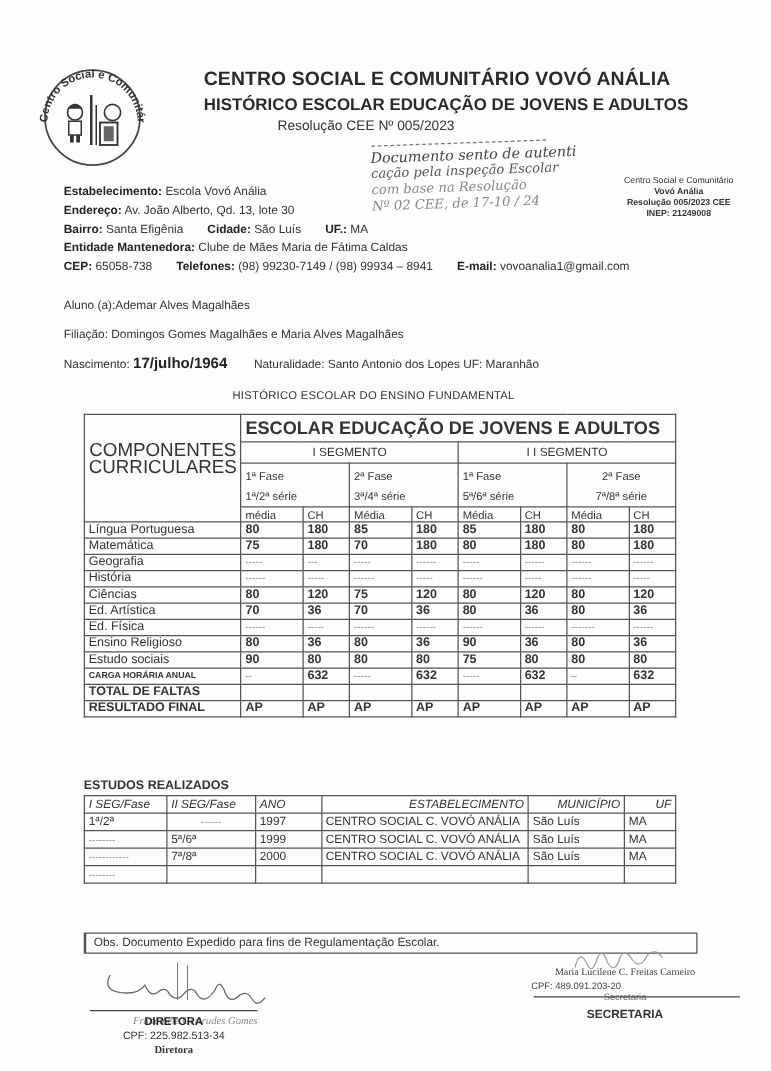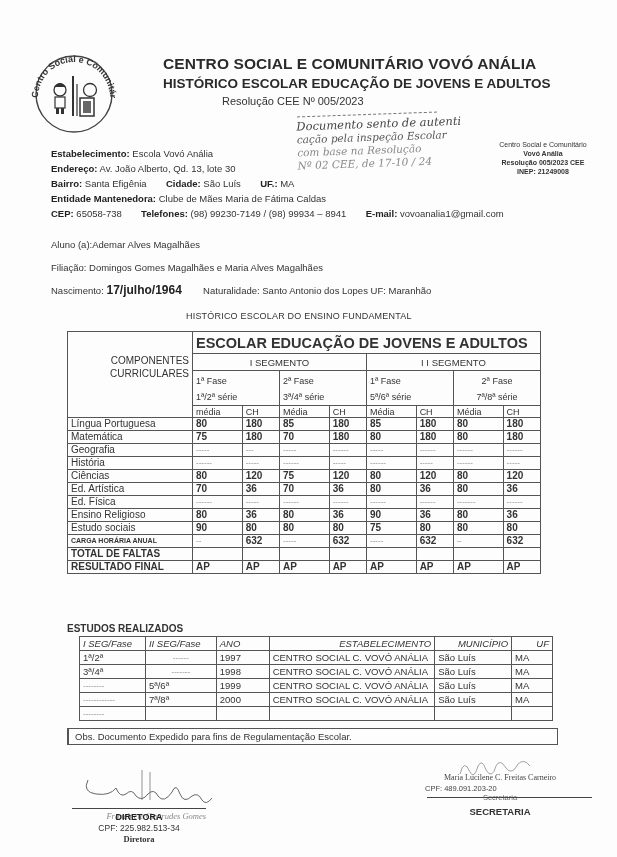--- a/index.html
+++ b/index.html
@@ -25,42 +25,42 @@
 
   .student { position: absolute; left: 51px; font-size: 9.5px; color: #333; white-space: nowrap; }
   .student .big { font-size: 12px; font-weight: bold; color: #222; }
 
   .section-title { position: absolute; left: 186px; top: 311px; font-size: 9px; color: #333; letter-spacing: 0.2px; }
 
   table { border-collapse: collapse; position: absolute; }
   table td, table th { border: 1px solid #555; font-weight: normal; text-align: left; padding: 0 3px; color: #333; }
 
   #grades { left: 67px; top: 331px; width: 474px; font-size: 9.5px; }
-  #grades .comp-head { text-align: right; vertical-align: top; padding-top: 22px; font-size: 10px; line-height: 13px; width: 125px; }
+  #grades .comp-head { text-align: center; vertical-align: top; padding-top: 22px; font-size: 15px; line-height: 13px; width: 125px; }
   #grades .ej-head { font-size: 14.5px; font-weight: bold; height: 22px; padding-left: 3px; }
   #grades .seg { text-align: center; height: 17px; font-size: 9.5px; }
   #grades .fase { height: 34px; font-size: 9px; line-height: 16px; vertical-align: top; padding-top: 2px; }
   #grades .fase.center { text-align: center; }
   #grades .sub { height: 12px; font-size: 9px; }
   #grades .row td { height: 13px; line-height: 12px; }
   #grades .row td.val { font-size: 10px; font-weight: bold; color: #333; }
   #grades .row td.dash { color: #888; font-size: 8px; }
   #grades .row td.name { font-size: 10px; }
   #grades .row td.small-name { font-size: 7px; font-weight: bold; }
   #grades .row td.strong-name { font-size: 10px; font-weight: bold; margin-left: 42px; }
 
   .studies-title { position: absolute; left: 67px; top: 623px; font-size: 10px; font-weight: bold; color: #333; }
-  #studies { left: 67px; top: 636px; width: 474px; font-size: 9.5px; margin-left: 12px; }
+  #studies { left: 67px; top: 636px; width: 474px; font-size: 9.5px; }
   #studies td { height: 14px; line-height: 13px; }
   #studies .hd td { font-style: italic; font-size: 9.5px; }
   #studies .hd td.c { text-align: right; }
   #studies td.dash { color: #888; font-size: 8px; }
   #studies td.center { text-align: center; }
 
-  .obs { position: absolute; left: 67px; top: 728px; width: 491px; height: 17px; border: 1px solid #555; border-left-width: 2px; font-size: 9.5px; padding: 2px 6px; color: #333; }
+  .obs { position: absolute; left: 67px; top: 746px; width: 491px; height: 17px; border: 1px solid #555; border-left-width: 2px; font-size: 9.5px; padding: 2px 6px; color: #333; }
 
   .sig-left-line { position: absolute; left: 72px; top: 808px; width: 134px; border-top: 1.5px solid #444; }
   .sig-left-scribble { position: absolute; left: 80px; top: 768px; width: 150px; height: 40px; }
   .sig-left-name { position: absolute; left: 72px; top: 811px; width: 134px; text-align: right; font-size: 8.5px; color: #444; }
   .sig-left-role { position: absolute; left: 72px; top: 812px; width: 134px; text-align: center; font-size: 9px; font-weight: bold; color: #222; }
   .sig-left-cpf { position: absolute; left: 72px; top: 823px; width: 134px; text-align: center; font-size: 8.5px; color: #333; }
   .sig-left-title { position: absolute; left: 72px; top: 834px; width: 134px; text-align: center; font-size: 8.5px; color: #333; font-family: "Liberation Serif", serif; font-weight: bold; }
 
   .sig-right-scribble { position: absolute; left: 455px; top: 756px; width: 90px; height: 22px; }
   .sig-right-name { position: absolute; left: 425px; top: 773px; width: 150px; text-align: center; font-size: 8px; color: #444; font-family: "Liberation Serif", serif; }
@@ -364,28 +364,20 @@
     <tbody id="studies-body">
       <tr>
         <td class="">1ª/2ª</td>
         <td class="dash center">------</td>
         <td class="">1997</td>
         <td class="">CENTRO SOCIAL C. VOVÓ ANÁLIA</td>
         <td class="">São Luís</td>
         <td class="">MA</td>
       </tr>
       <tr>
-        <td class="">3ª/4ª</td>
-        <td class="dash center">-------</td>
-        <td class="">1998</td>
-        <td class="">CENTRO SOCIAL C. VOVÓ ANÁLIA</td>
-        <td class="">São Luís</td>
-        <td class="">MA</td>
-      </tr>
-      <tr>
         <td class="dash">--------</td>
         <td class="">5ª/6ª</td>
         <td class="">1999</td>
         <td class="">CENTRO SOCIAL C. VOVÓ ANÁLIA</td>
         <td class="">São Luís</td>
         <td class="">MA</td>
       </tr>
       <tr>
         <td class="dash">------------</td>
         <td class="">7ª/8ª</td>

